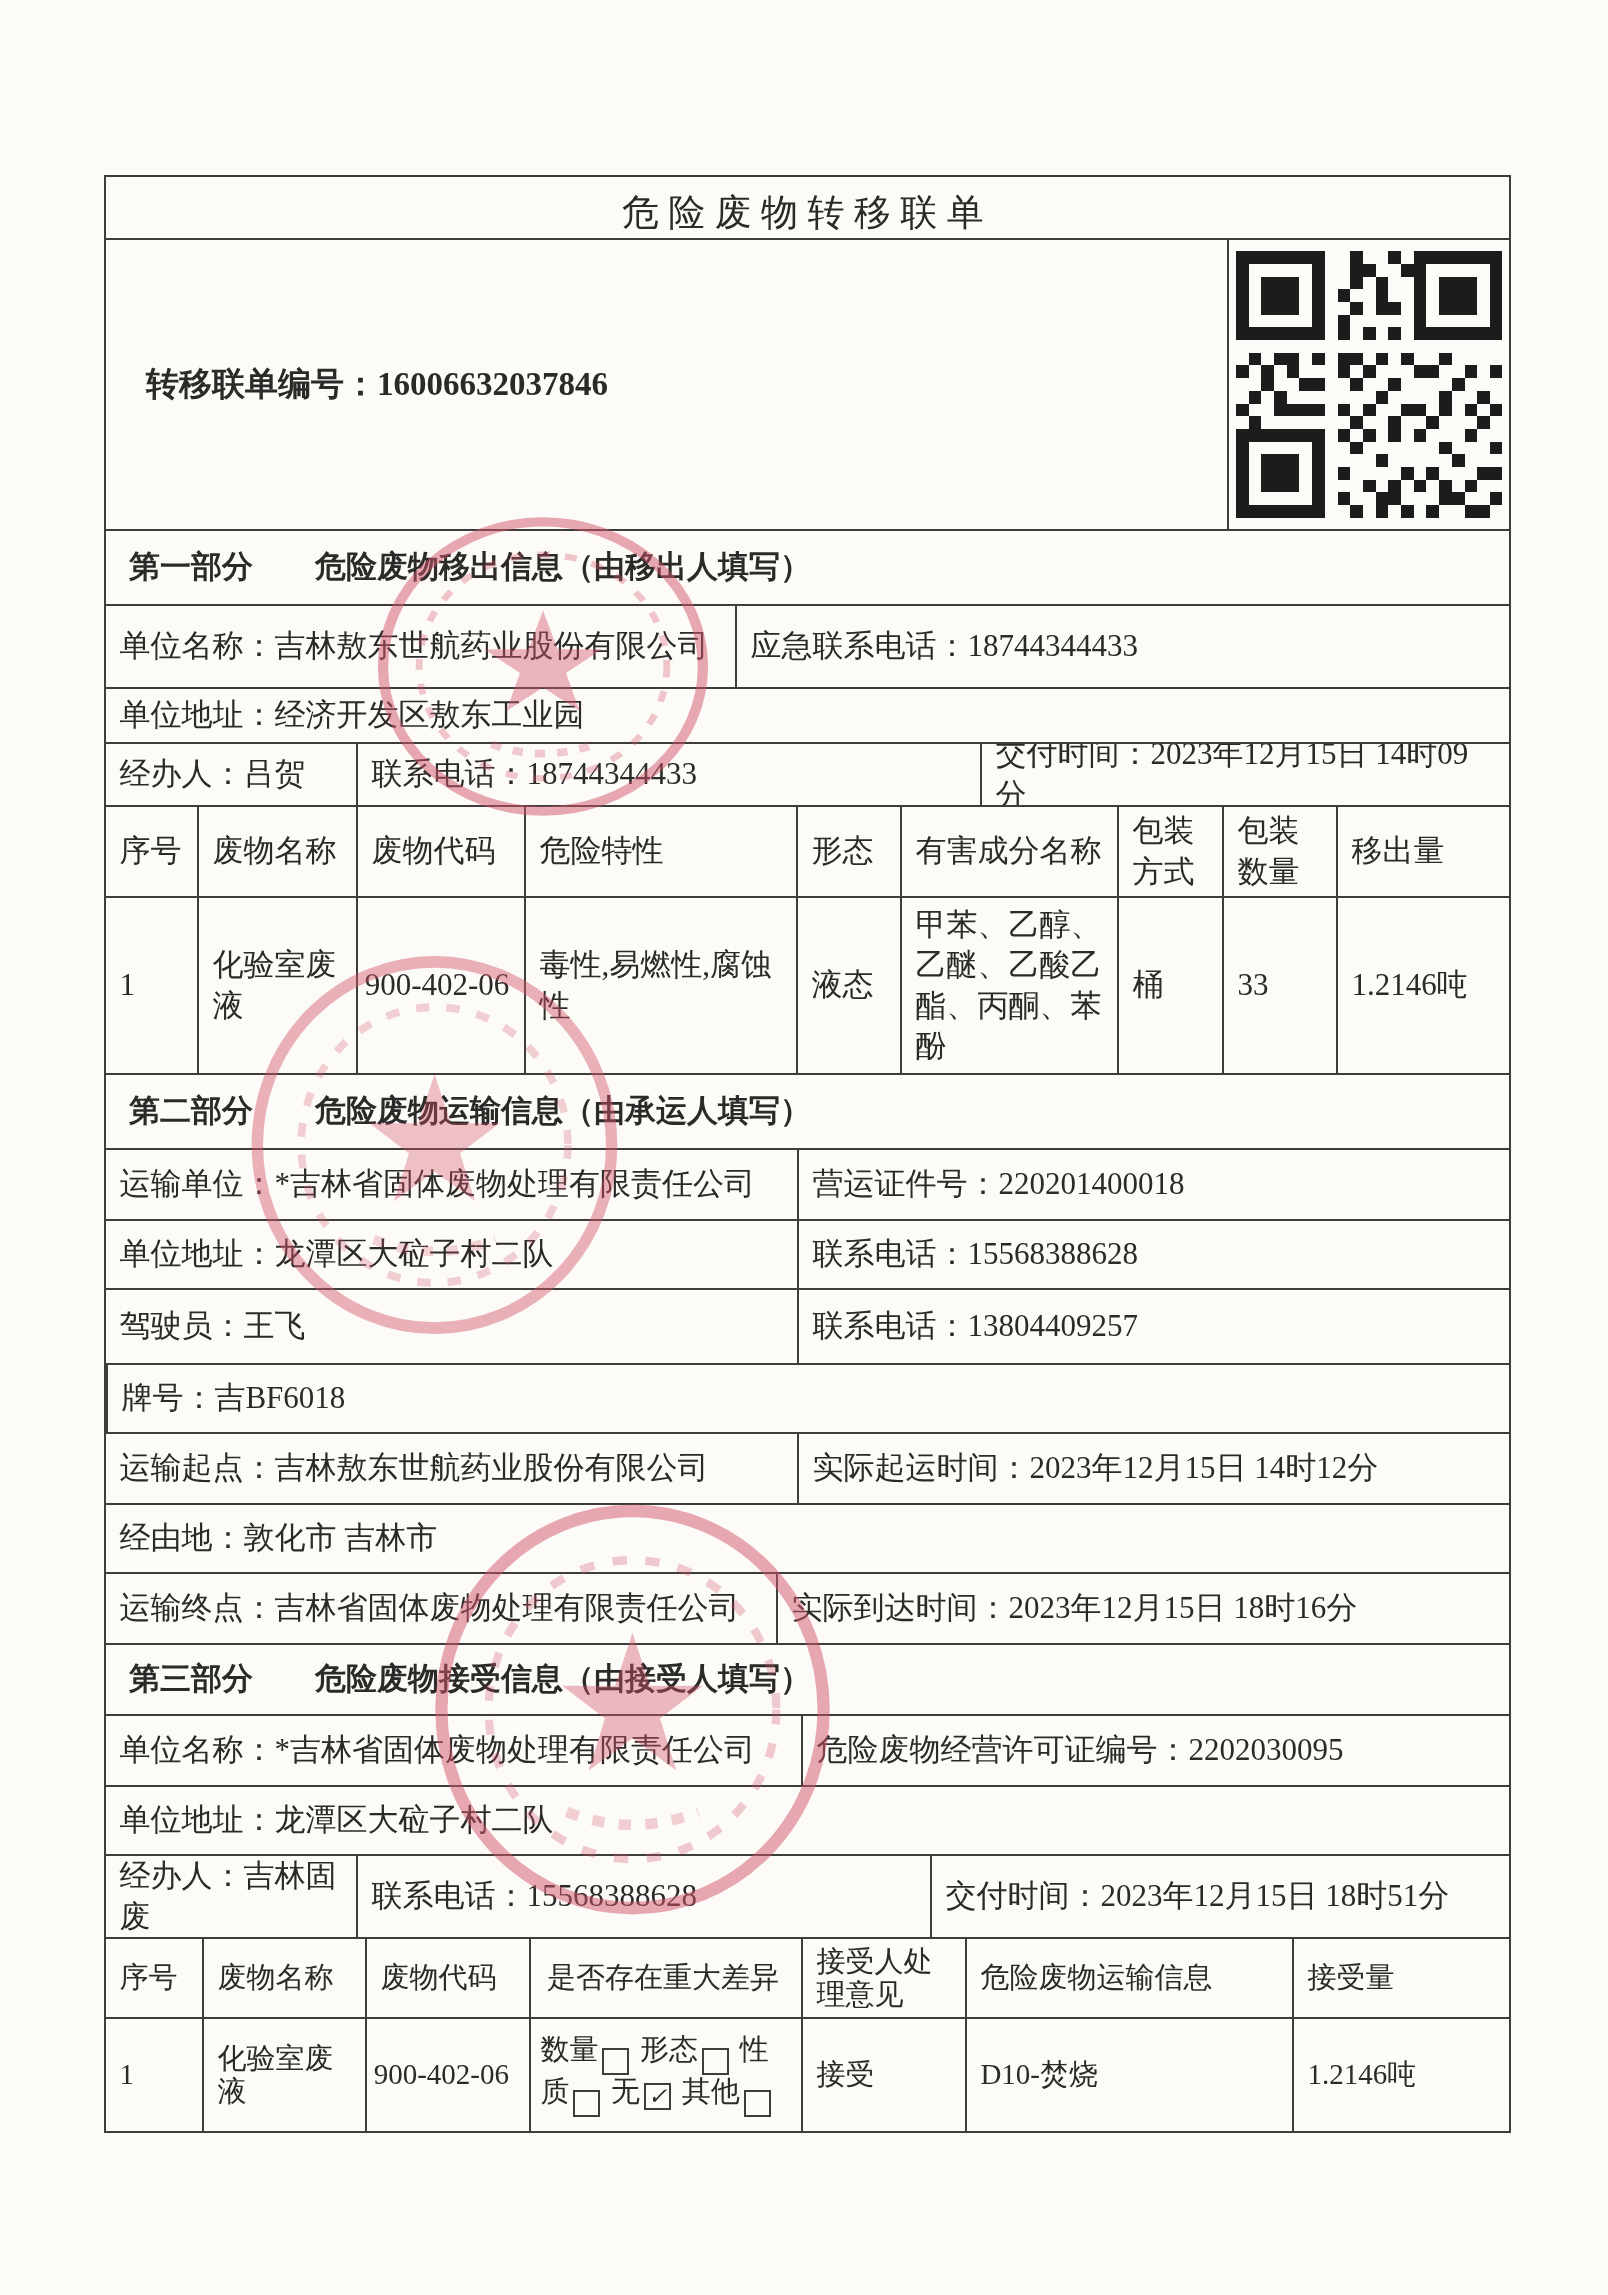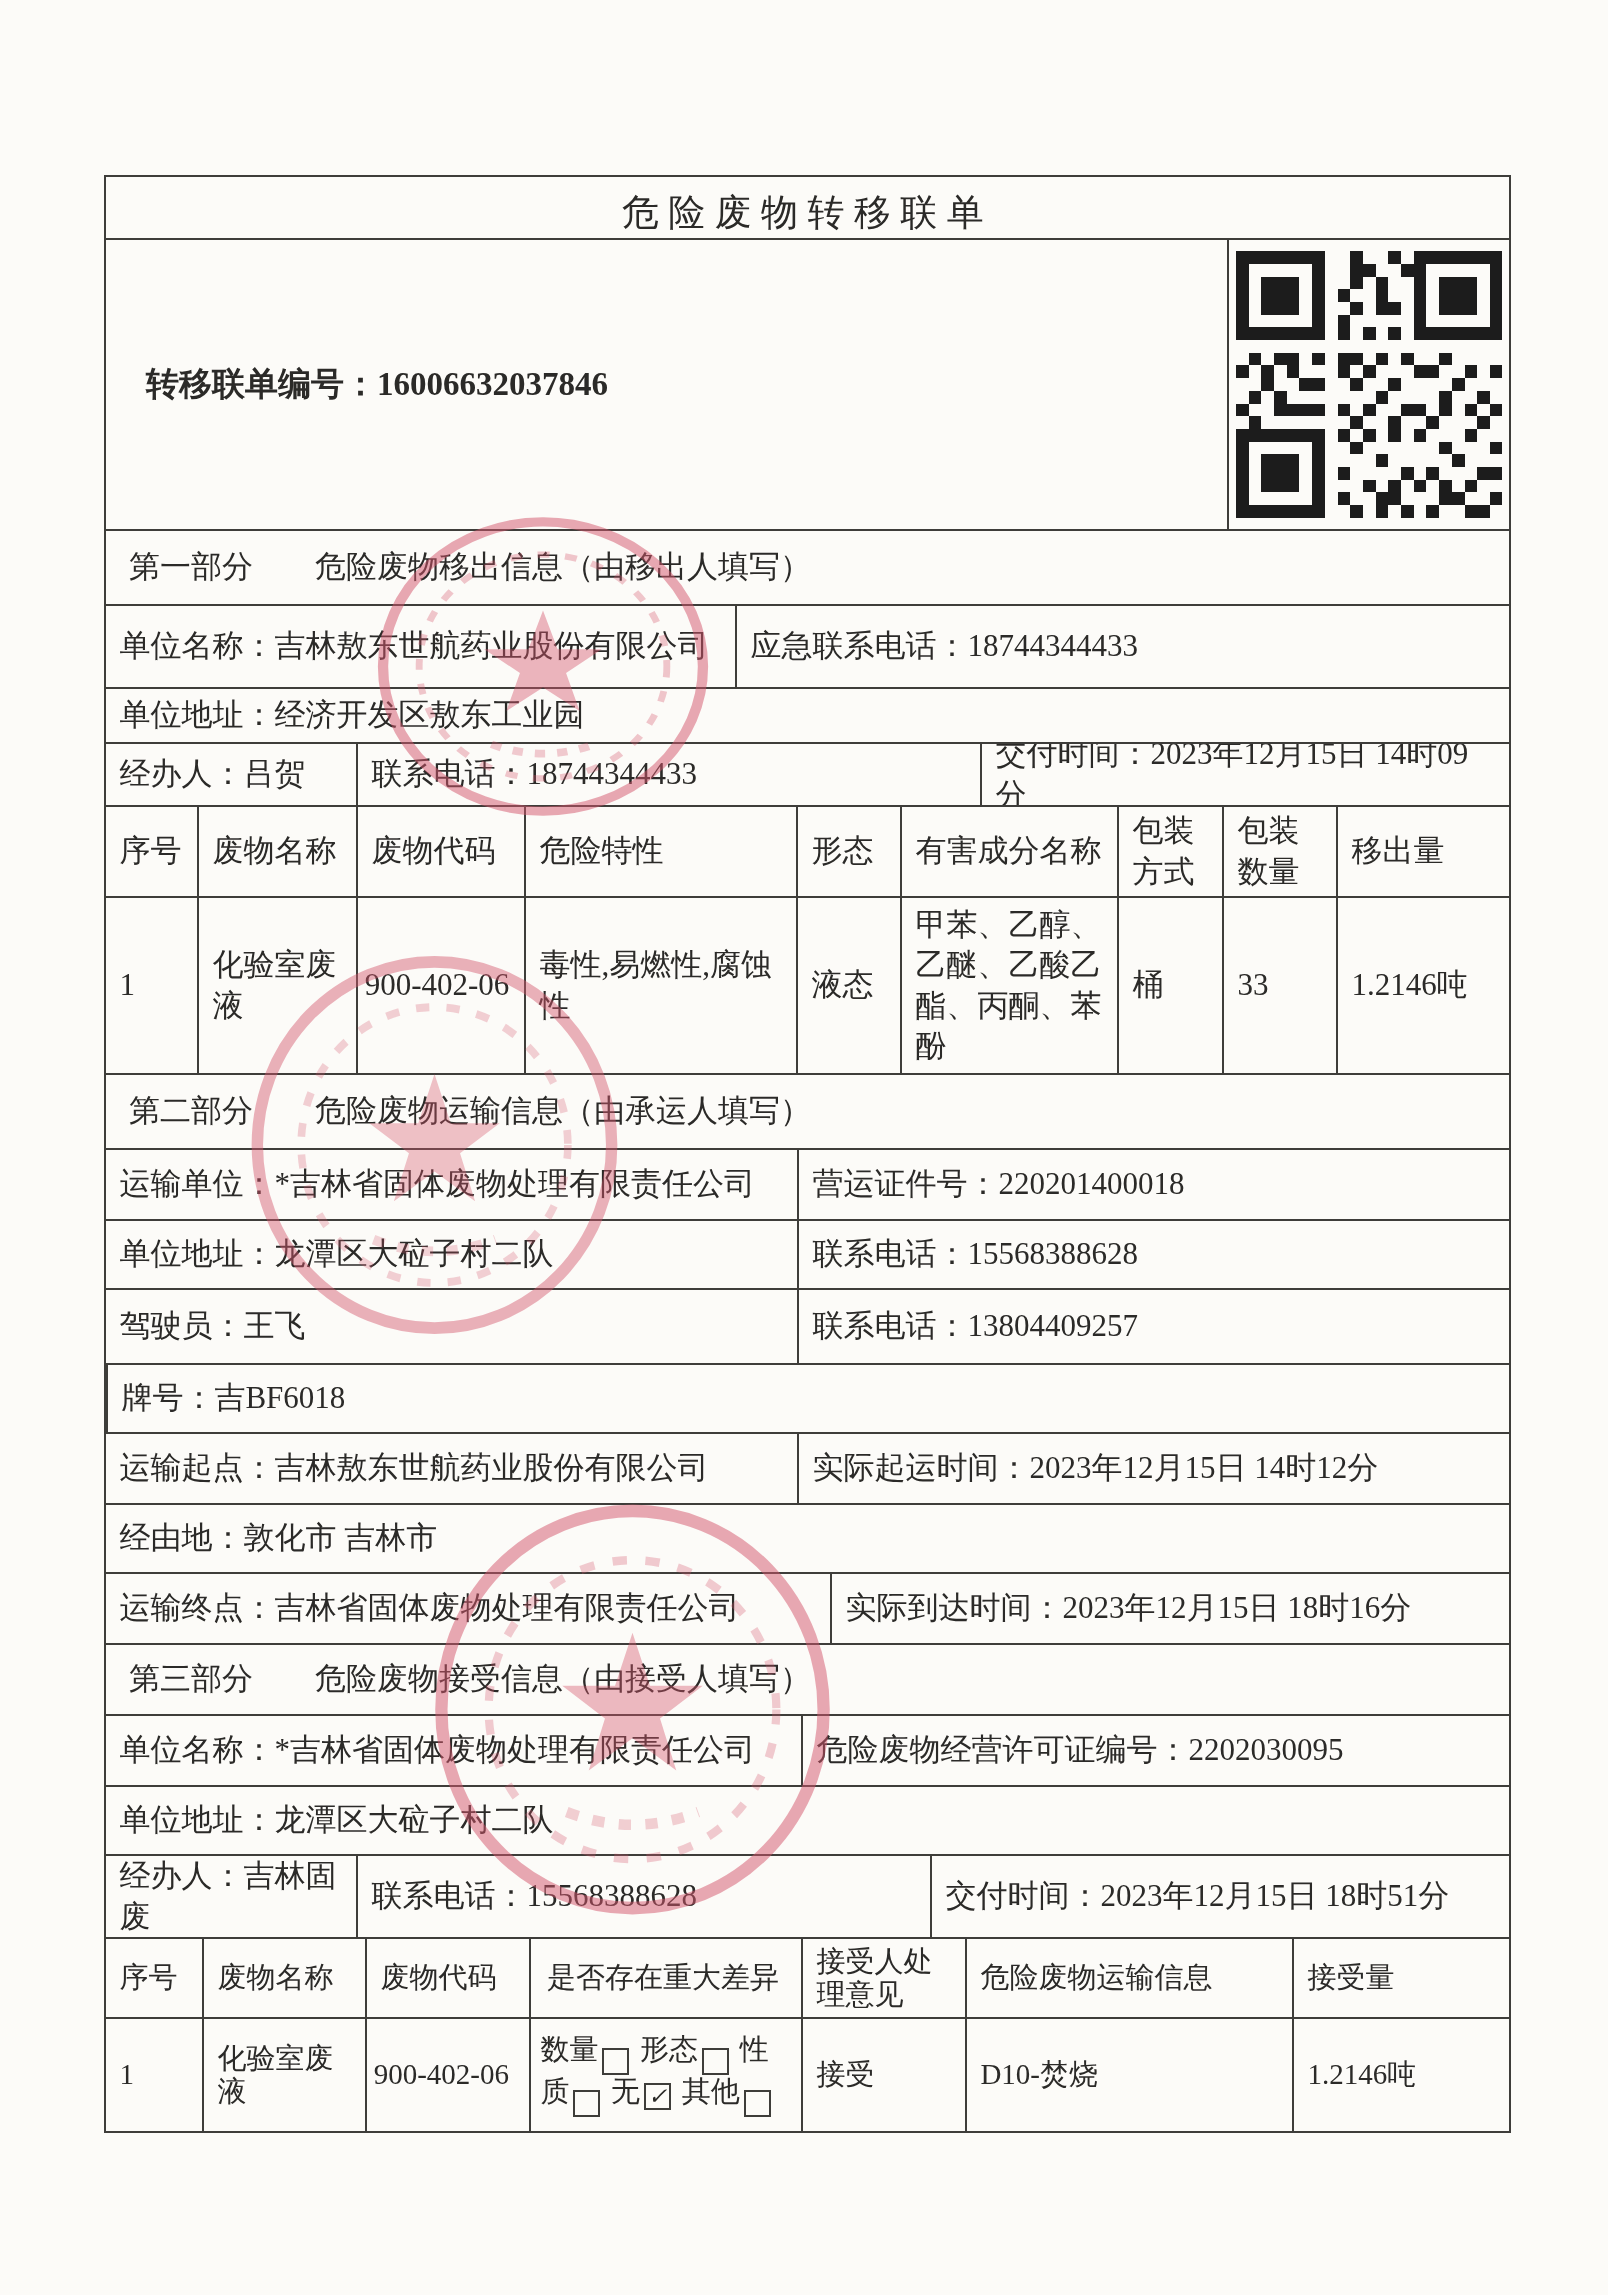--- a/index.html
+++ b/index.html
@@ -18,21 +18,21 @@
     box-sizing:border-box; border-left:2px solid #3e3d3a;
     display:flex; align-items:center; padding:5.3px 13.4px;
     font-size:31px; line-height:1.3; overflow:hidden;
   }
   .c.cf { border-left:none; }
   .grow { flex:1; }
   .txt { display:inline; }
   .title-row { justify-content:center; }
   .title-row .txt { font-size:37px; letter-spacing:9.4px; }
   .num-cell { font-weight:bold; font-size:33px; padding-left:40px; }
-  .sec-hdr { padding-left:23px; }
+  .sec-hdr { padding-left:23px;font-weight:bold; }
   .qr-cell { justify-content:center; padding:6.7px; }
   .tight { padding:5.3px 6.7px; }
   .t2 { font-size:29px; line-height:1.15; }
   .box {
     display:inline-flex; width:27px; height:27px; box-sizing:border-box;
     border:2px solid #3e3d3a; align-items:center; justify-content:center;
     vertical-align:-2.7px; margin:0 10.7px 0 4px; font-size:23px; font-style:normal;
   }
   .stamp { position:absolute; pointer-events:none; }
   .qr-svg { shape-rendering:crispEdges; }
@@ -277,21 +277,21 @@
       <div class="c grow">
         <span class="txt"><span>实际起运时间：</span><span>2023年12月15日  14时12分</span></span>
       </div>
     </div>
     <div class="row" style="height:69px">
       <div class="c cf grow">
         <span class="txt"><span>经由地：</span><span>敦化市  吉林市</span></span>
       </div>
     </div>
     <div class="row" style="height:71px">
-      <div class="c cf" style="width:724px">
+      <div class="c cf" style="width:670px">
         <span class="txt"><span>运输终点：</span><span>吉林省固体废物处理有限责任公司</span></span>
       </div>
       <div class="c grow">
         <span class="txt"><span>实际到达时间：</span><span>2023年12月15日  18时16分</span></span>
       </div>
     </div>
 
     <div class="row" style="height:71px">
       <div class="c cf grow sec-hdr">
           <span class="txt">第三部分　　危险废物接受信息（由接受人填写）</span>

